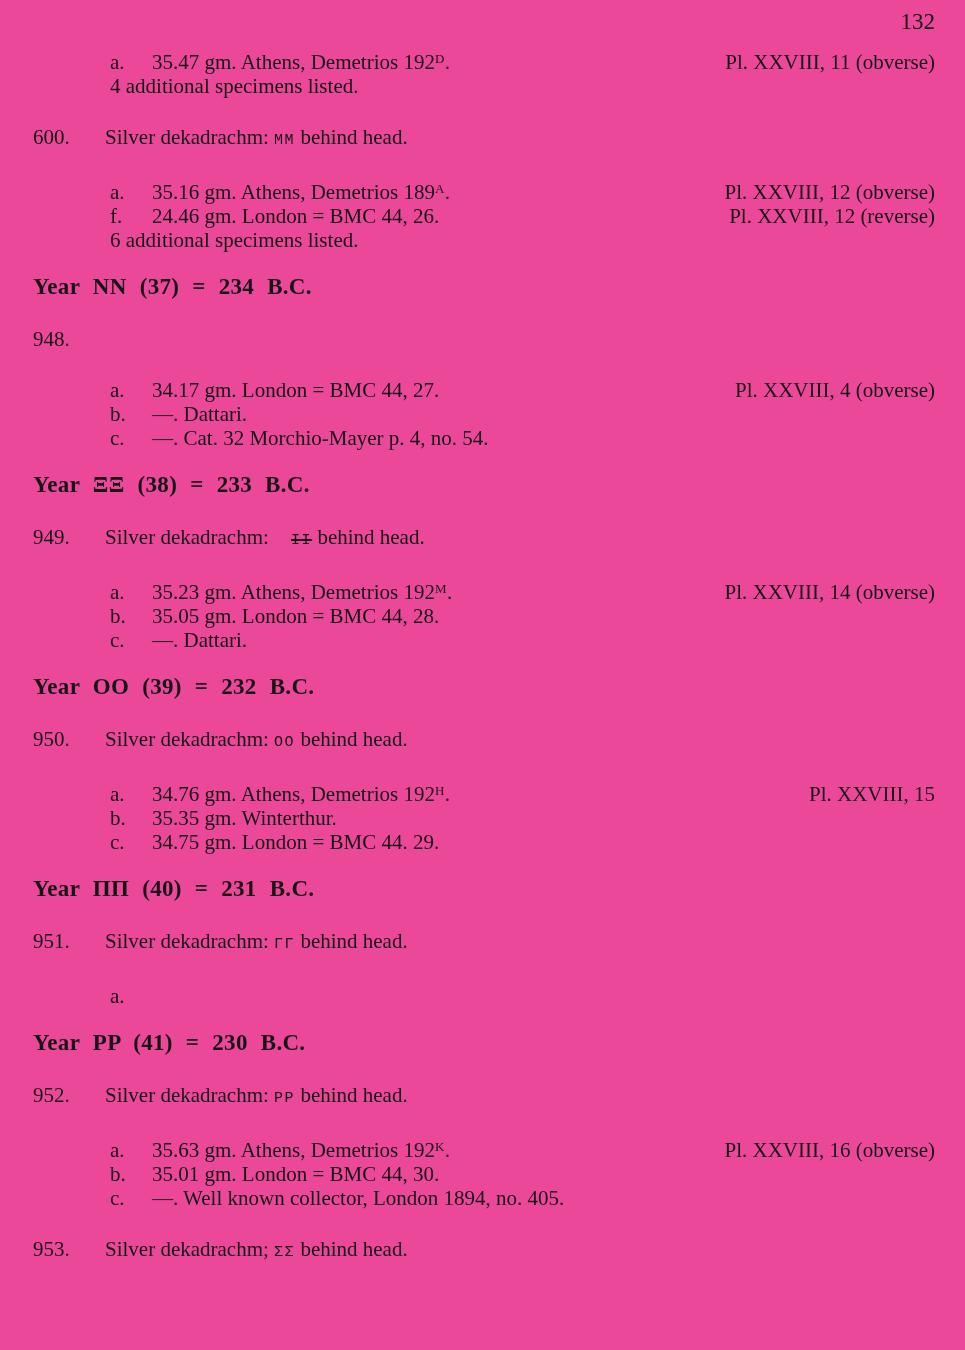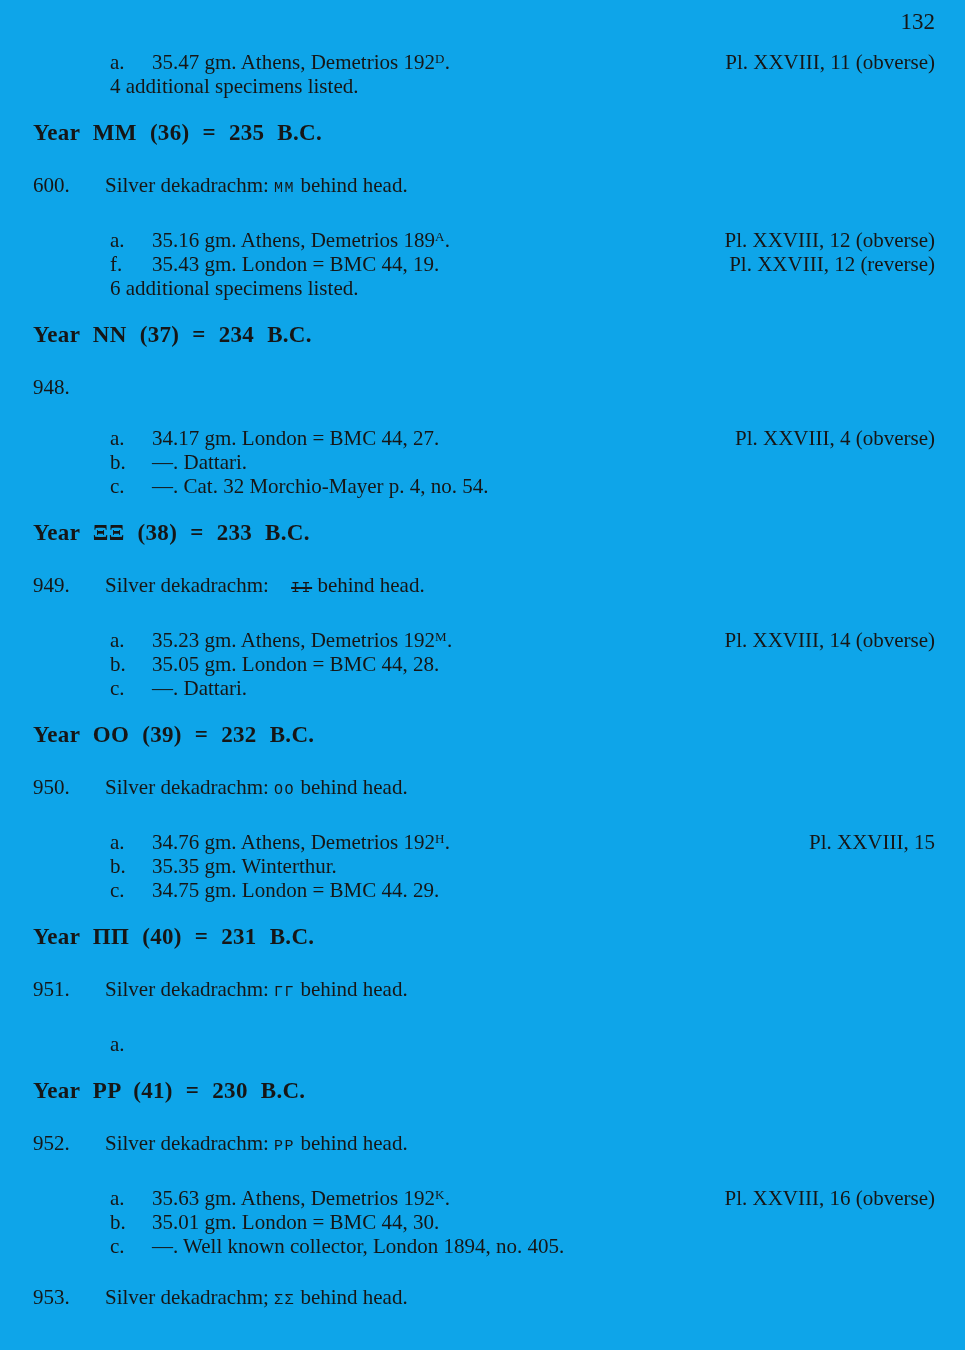--- a/index.html
+++ b/index.html
@@ -5,21 +5,21 @@
   html, body {
     margin: 0;
     padding: 0;
     background: #e9e9e7;
   }
   .page {
     position: relative;
     width: 965px;
     height: 1350px;
     margin: 0 auto;
-    background: #0ea5e9;
+    background: #ec4899;
     color: #161616;
     font-family: "Liberation Serif", serif;
     font-size: 21px;
     box-sizing: border-box;
     padding: 8px 30px 0 33px;
     overflow: hidden;
   }
   .pagenum {
     text-align: right;
     font-size: 23px;
@@ -96,34 +96,33 @@
       <div class="spec-row">
         <span class="spec-letter">a.</span>
         <span class="spec-text"><span>35.47 gm. Athens, Demetrios 192</span><sup>D</sup><span>.</span></span>
         <span class="spec-plate">Pl. XXVIII, 11 (obverse)</span>
       </div>
       <div class="additional">4 additional specimens listed.</div>
     </div>
   </div>
 
   <div class="section">
-    <h2 class="year-heading">Year MM (36) = 235 B.C.</h2>
     <div class="entry">
       <span class="entry-num">600.</span>
       <span class="entry-desc"><span>Silver dekadrachm: </span><span class="glyph">MM</span><span> behind head.</span></span>
     </div>
     <div class="specimens">
       <div class="spec-row">
         <span class="spec-letter">a.</span>
         <span class="spec-text"><span>35.16 gm. Athens, Demetrios 189</span><sup>A</sup><span>.</span></span>
         <span class="spec-plate">Pl. XXVIII, 12 (obverse)</span>
       </div>
       <div class="spec-row">
         <span class="spec-letter">f.</span>
-        <span class="spec-text"><span>35.43 gm. London = BMC 44, 19.</span></span>
+        <span class="spec-text"><span>24.46 gm. London = BMC 44, 26.</span></span>
         <span class="spec-plate">Pl. XXVIII, 12 (reverse)</span>
       </div>
       <div class="additional">6 additional specimens listed.</div>
     </div>
   </div>
 
   <div class="section">
     <h2 class="year-heading">Year NN (37) = 234 B.C.</h2>
     <div class="entry">
       <span class="entry-num">948.</span>

